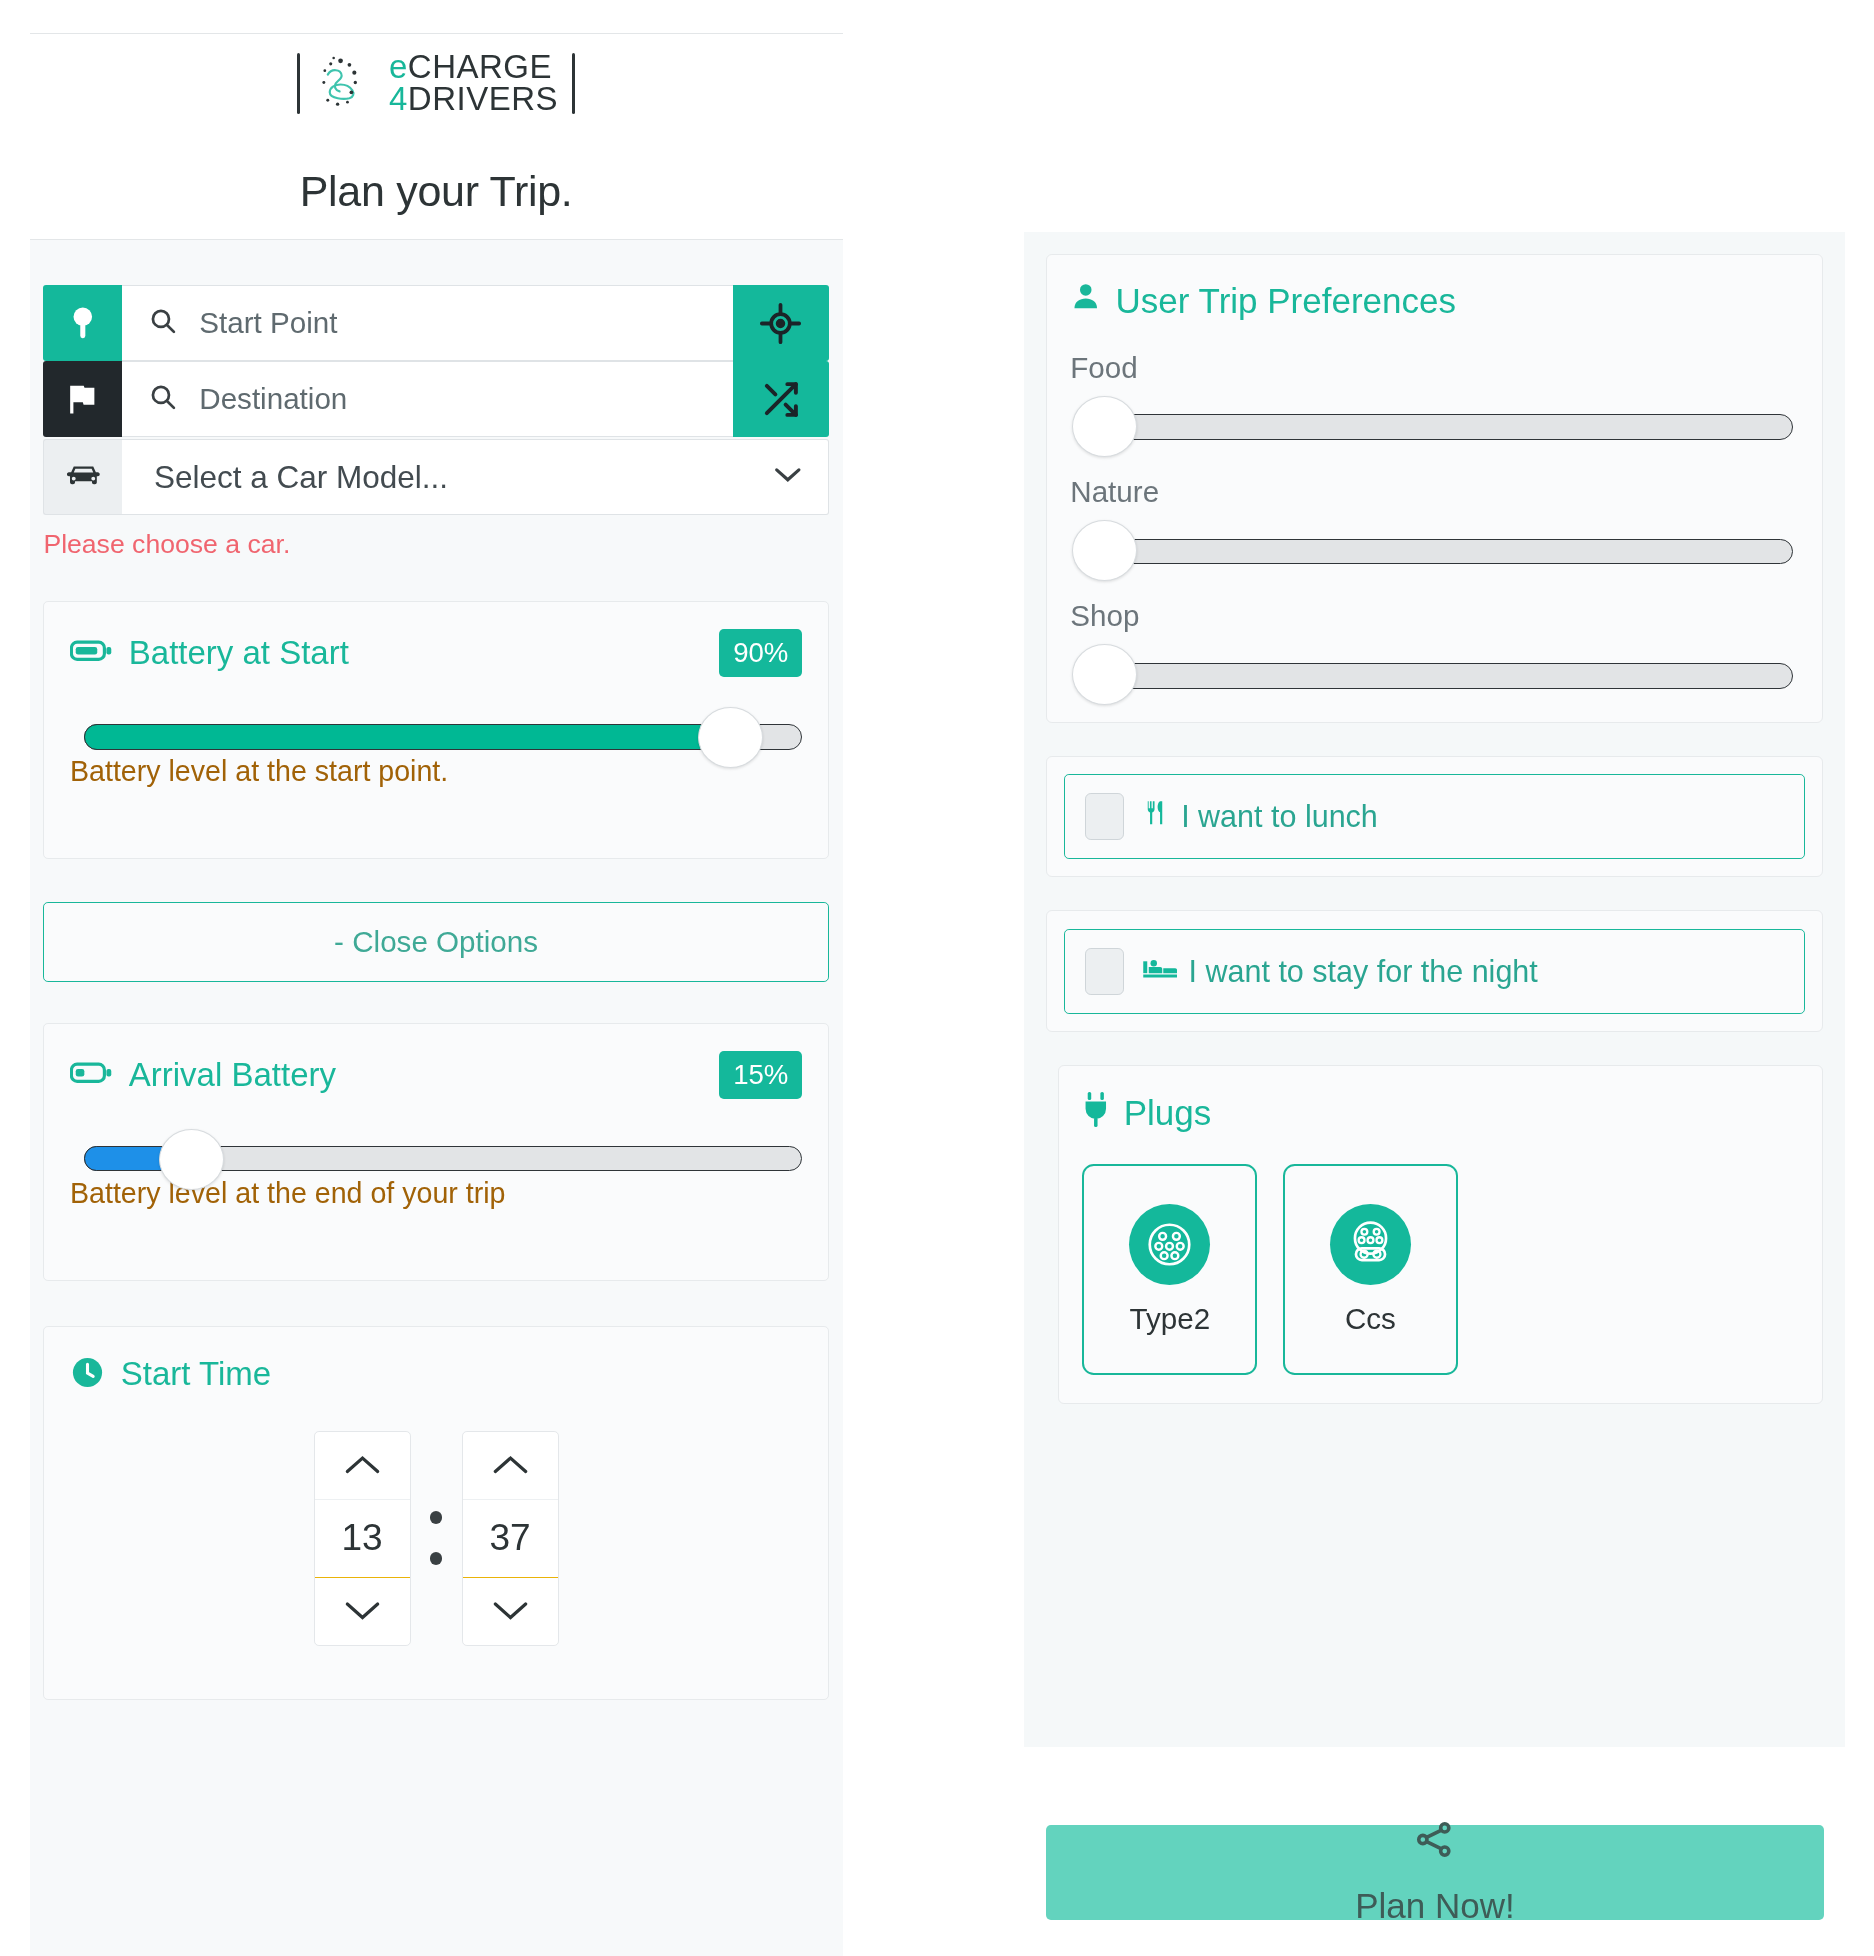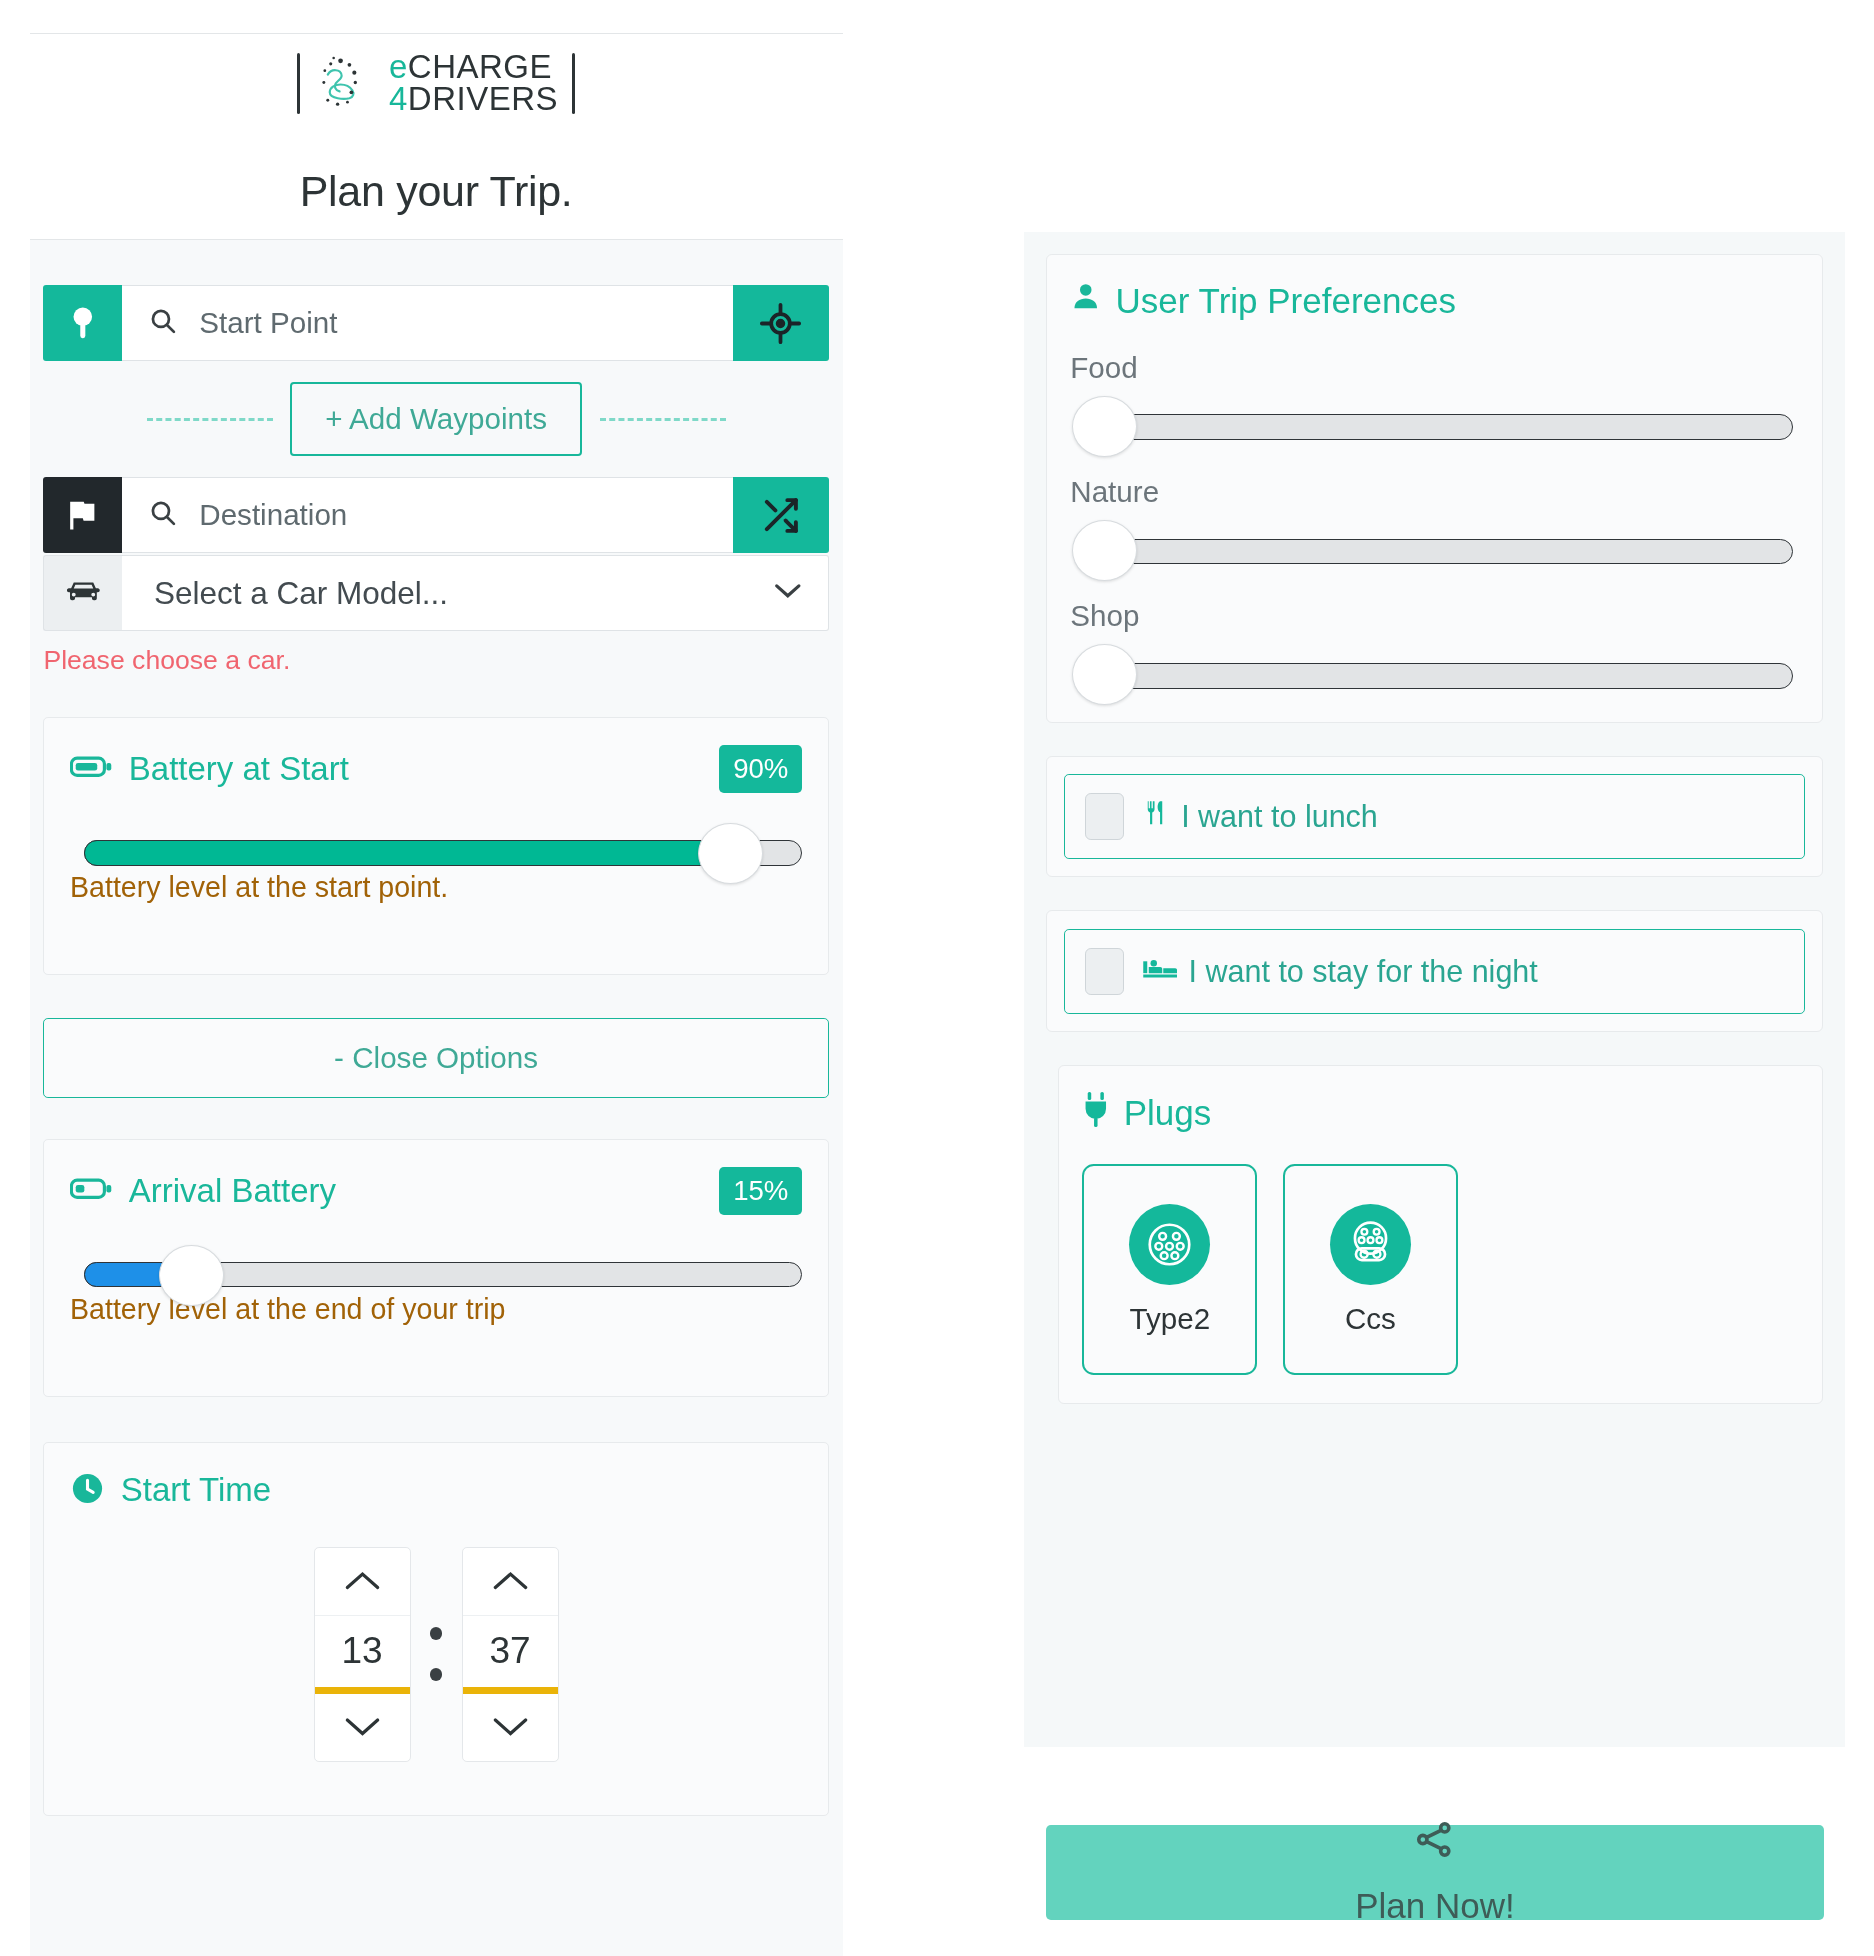--- a/index.html
+++ b/index.html
@@ -74,21 +74,21 @@
   .close-options { margin-top:43px; width:100%; border:1px solid #18b79a; background:#fafbfc;
                    color:#3fa996; font-size:29.6px; padding:21.7px 0; border-radius:4.9px; text-align:center;
                    font-family:inherit; cursor:pointer; }
 
   
   .time-card { margin-top:45px; padding-bottom:53px; }
   .time-stack { display:flex; align-items:center; justify-content:center; gap:0; margin-top:37px; }
   .spinner { width:97px; border:1px solid #e4e7ea; background:#fff; border-radius:4.9px; overflow:hidden; }
   .spin-btn { height:67px; display:flex; align-items:center; justify-content:center; cursor:pointer; }
   .spin-val { height:79px; display:flex; align-items:center; justify-content:center;
-              font-size:37px; color:#2d3436; border-top:1px solid #edf0f2; border-bottom:7px solid #eab308; }
+              font-size:37px; color:#2d3436; border-top:1px solid #edf0f2; border-bottom:1px solid #eab308; }
   .colon { width:51px; display:flex; flex-direction:column; align-items:center; justify-content:center; gap:27.6px; }
   .colon i { width:12.8px; height:12.8px; background:#3a4043; border-radius:50%; display:block; }
 
   
   .right-col { position:absolute; left:1024px; top:232px; width:821px; }
   .right-shell { background:#f5f8f9; padding:21.7px 21.7px 0 21.7px; height:1515px; }
 
   .rcard { background:#fafbfc; border:1px solid #e7eaec; border-radius:5.9px; padding:25.6px 23.6px 27.6px 23.6px; }
   .rcard-title { display:flex; align-items:center; gap:13.8px; font-size:35px; color:#19b79a; font-weight:400; }
 
@@ -182,25 +182,20 @@
         <div class="io-suffix">
           <svg width="43" height="43" viewBox="0 0 24 24" fill="none" stroke="#1b2428" stroke-width="2.1">
             <circle cx="12" cy="12" r="5.2"></circle>
               <circle cx="12" cy="12" r="1.6" fill="#1b2428"></circle>
             <path d="M12 1.6v4.2M12 18.2v4.2M1.6 12h4.2M18.2 12h4.2" stroke-linecap="round"></path>
           </svg>
         </div>
       </div>
 
       
-      <div class="waypoint-row">
-        <div class="dash"></div>
-        <button class="waypoint-btn">+ Add Waypoints</button>
-        <div class="dash"></div>
-      </div>
 
       
       <div class="io-row">
         <div class="io-prefix dest">
           <svg width="37" height="37" viewBox="0 0 24 24" fill="#fff">
               <path d="M4 3v18h2.1v-7.2h6.1l.5 1.6h7V4.3h-6.4L12.8 3H4z"></path>
             </svg>
         </div>
         <div class="io-field">
           <span>

